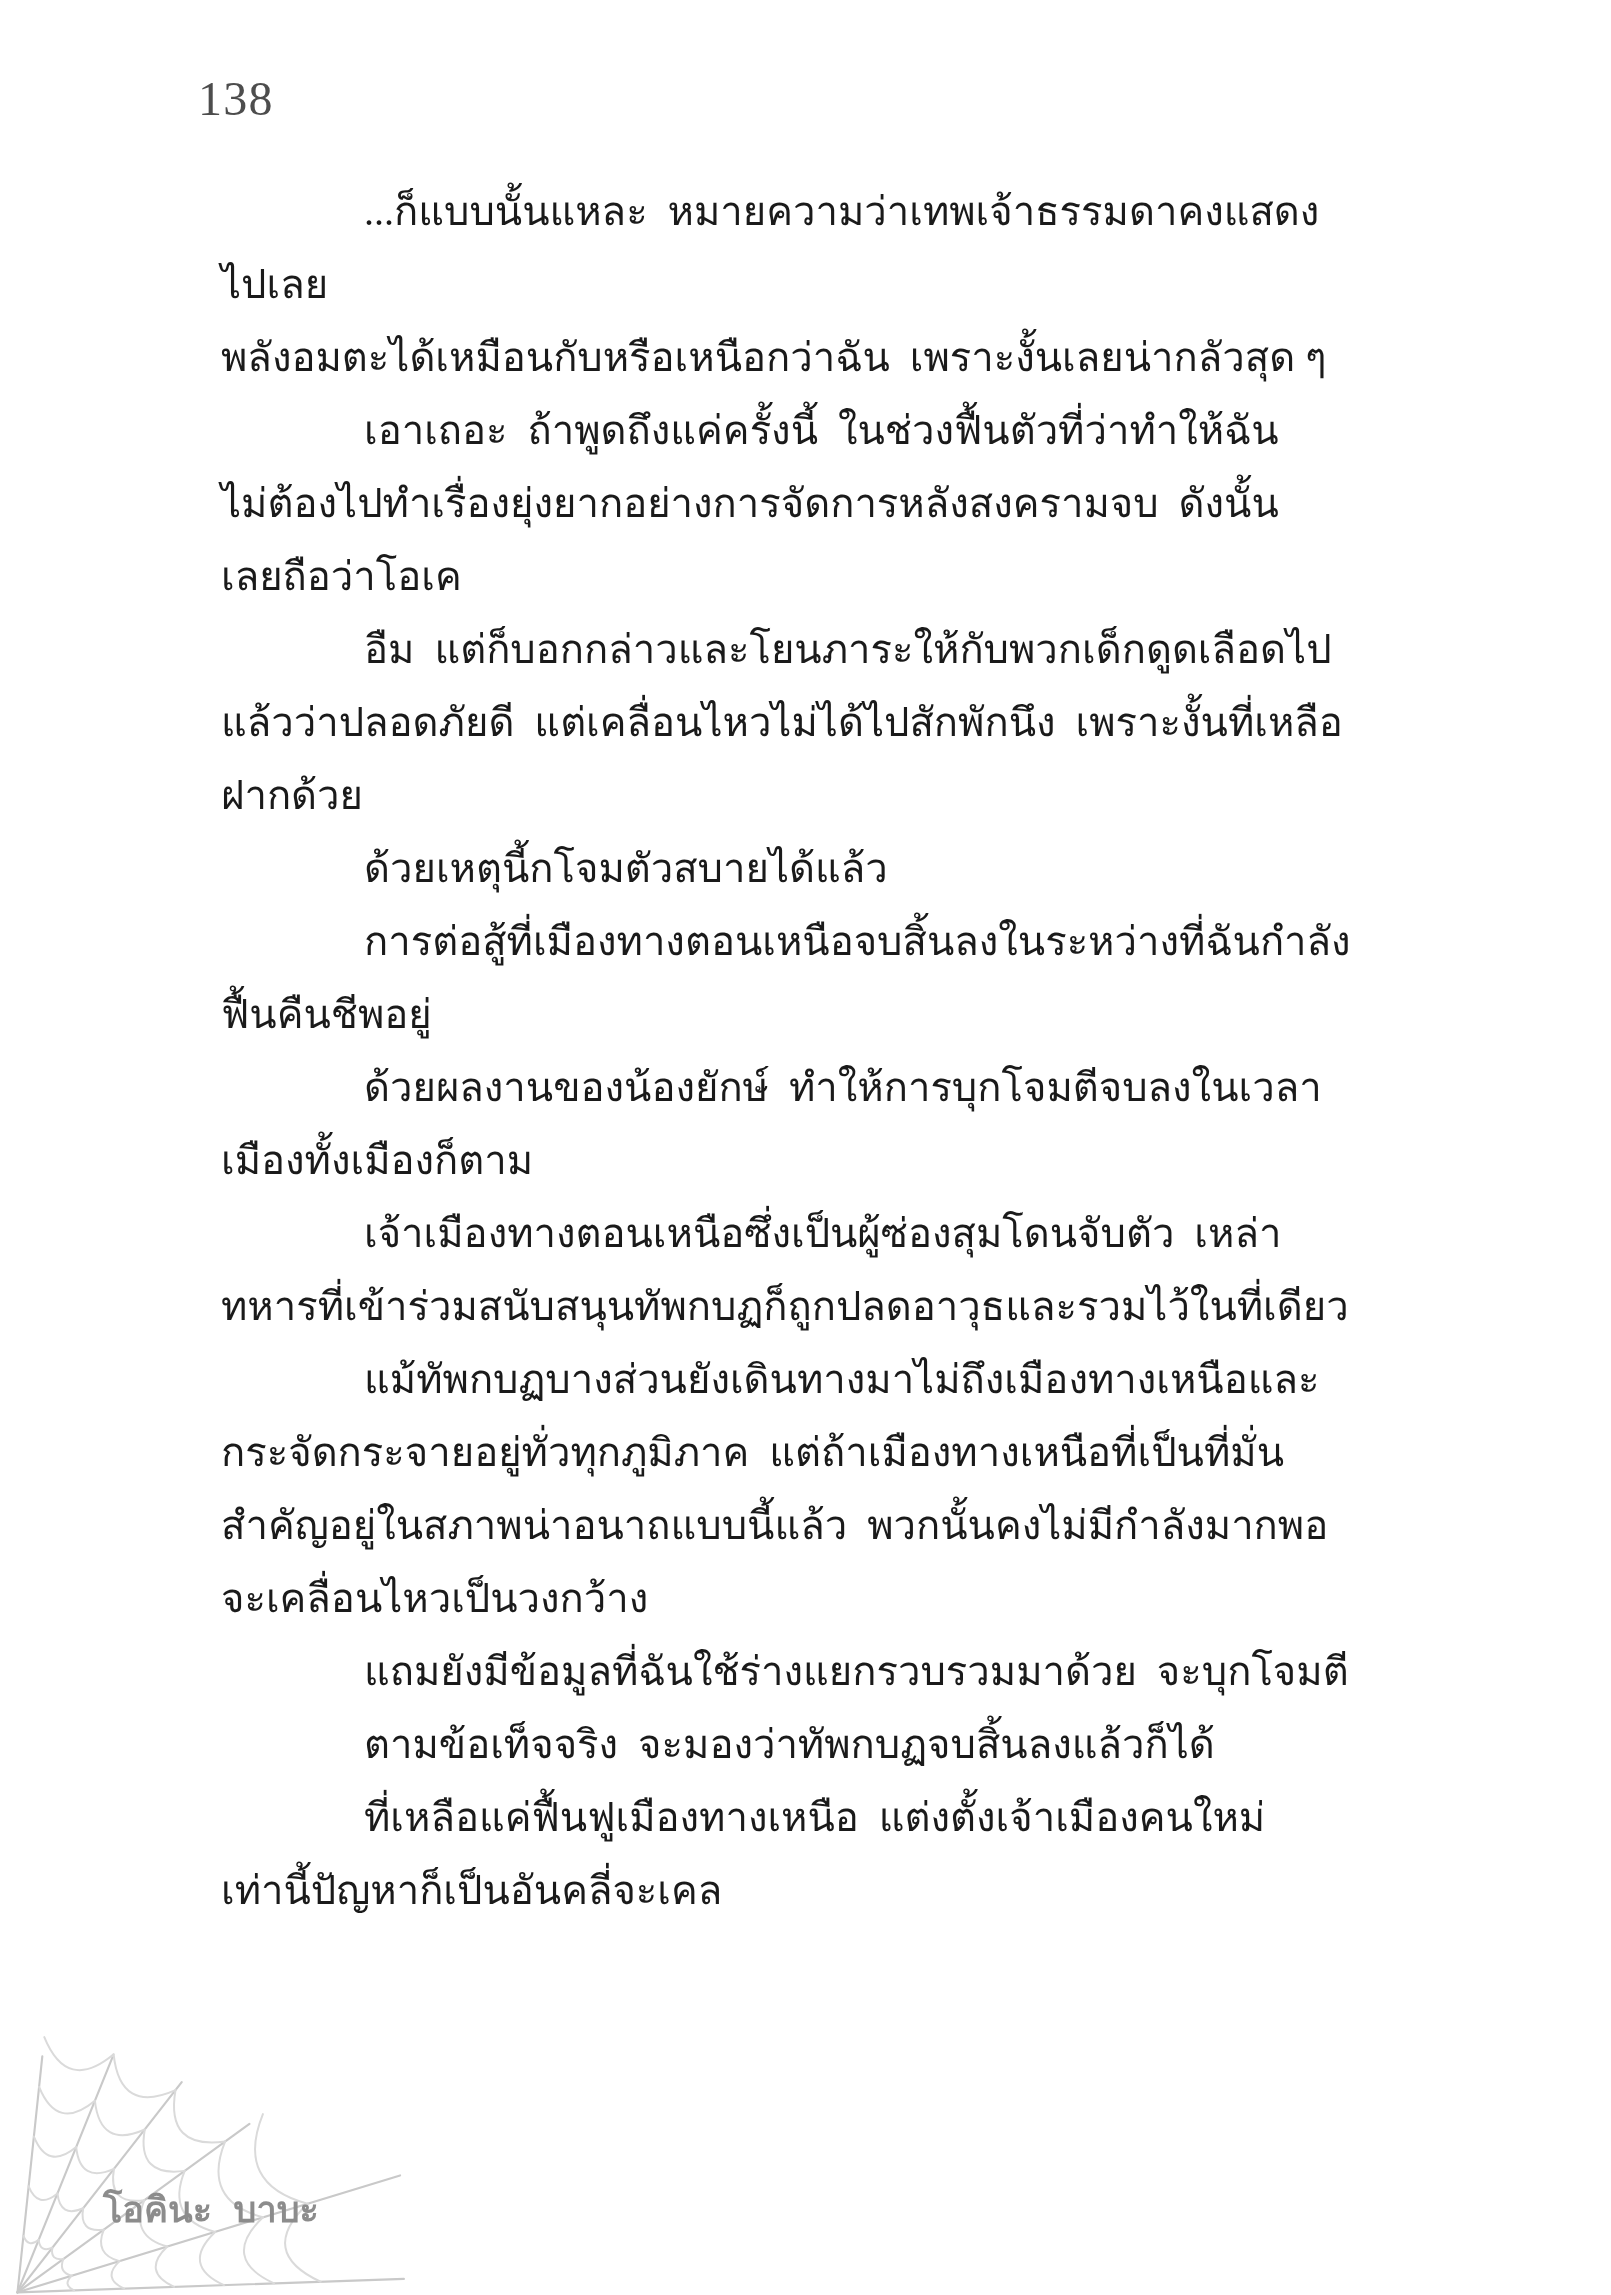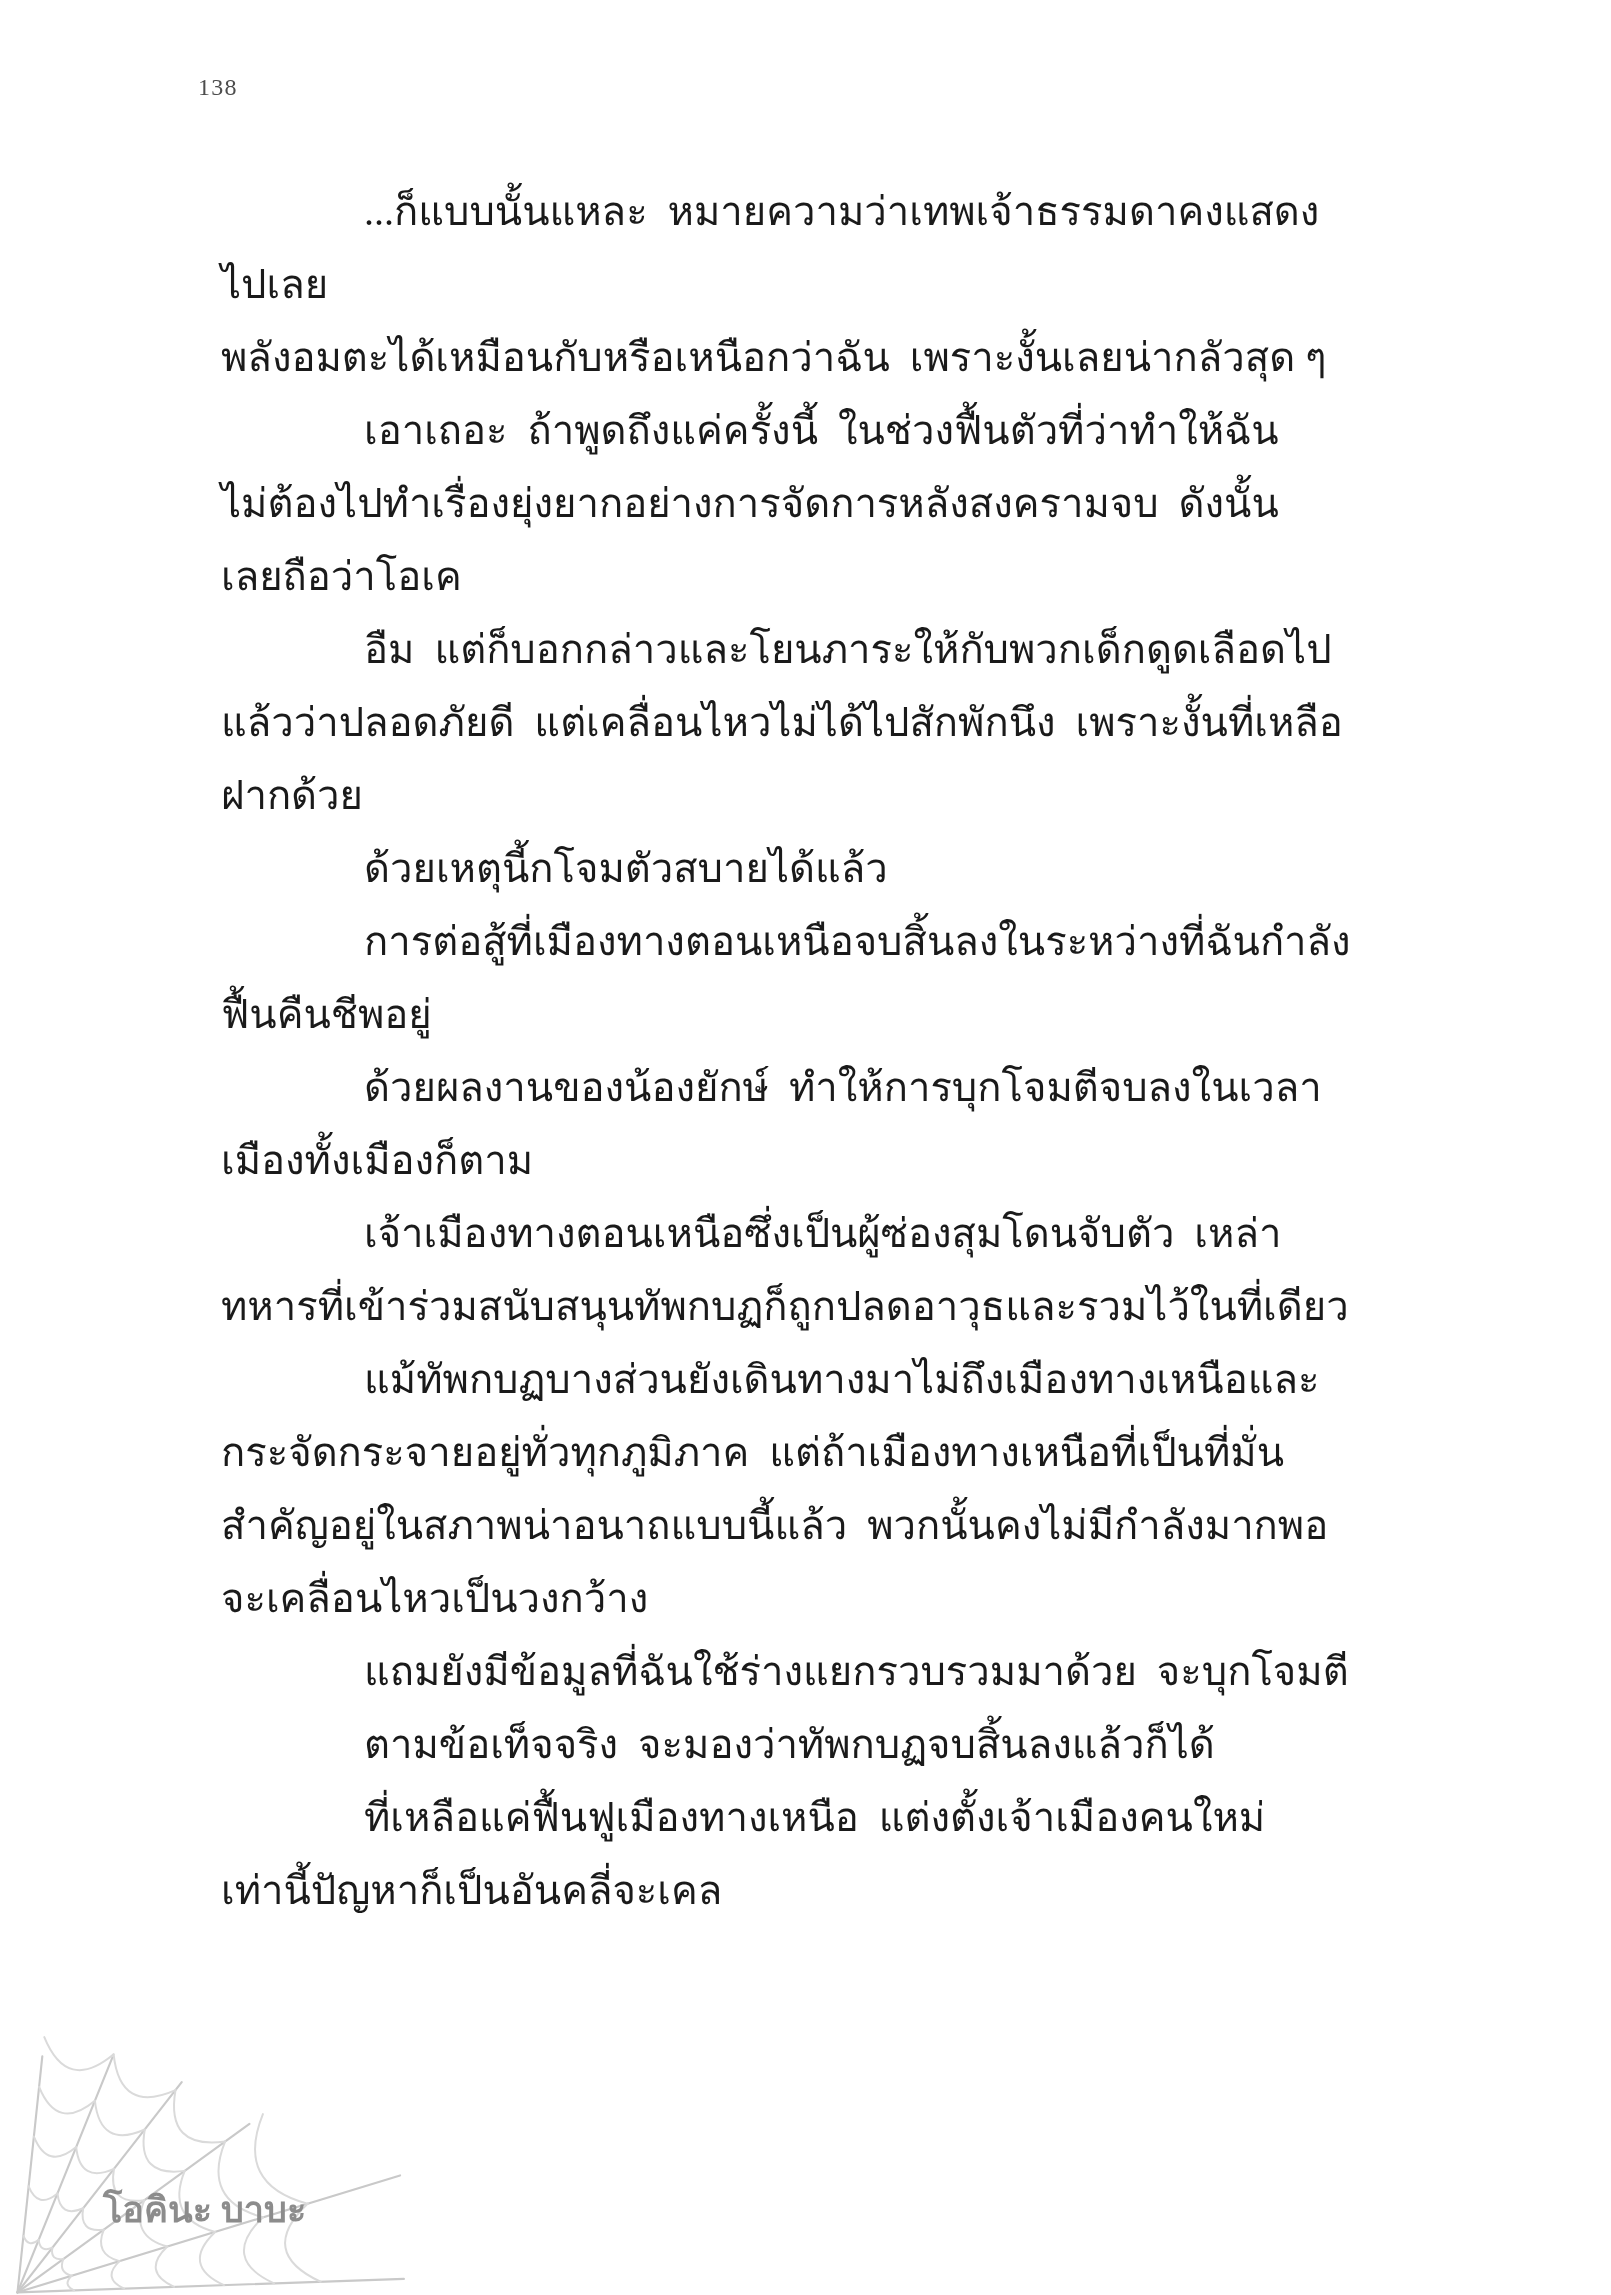--- a/index.html
+++ b/index.html
@@ -12,21 +12,21 @@
     width: 1612px;
     height: 2295px;
     background: #ffffff;
     overflow: hidden;
     font-family: "Liberation Serif", "DejaVu Serif", serif;
   }
   .page-number {
     position: absolute;
     left: 198px;
     top: 75px;
-    font-size: 24px;
+    font-size: 48px;
     line-height: 1;
     color: #4d4d4d;
     letter-spacing: 1.3px;
     font-family: "Liberation Serif", serif;
   }
   .body-text {
     position: absolute;
     left: 197px;
     top: 175px;
     width: 1208px;
@@ -50,21 +50,21 @@
     height: 320px;
     pointer-events: none;
   }
   .author-watermark {
     position: absolute;
     left: 103px;
     top: 2181px;
     font-size: 36px;
     font-weight: bold;
     color: #8c8c8c;
-    font-family: Liberation Serif, serif;
+    font-family: Liberation Mono, monospace;
     white-space: pre;
   }
 </style>
 </head>
 <body>
 
 <div class="page">
 
   <div class="page-number">138</div>
 

